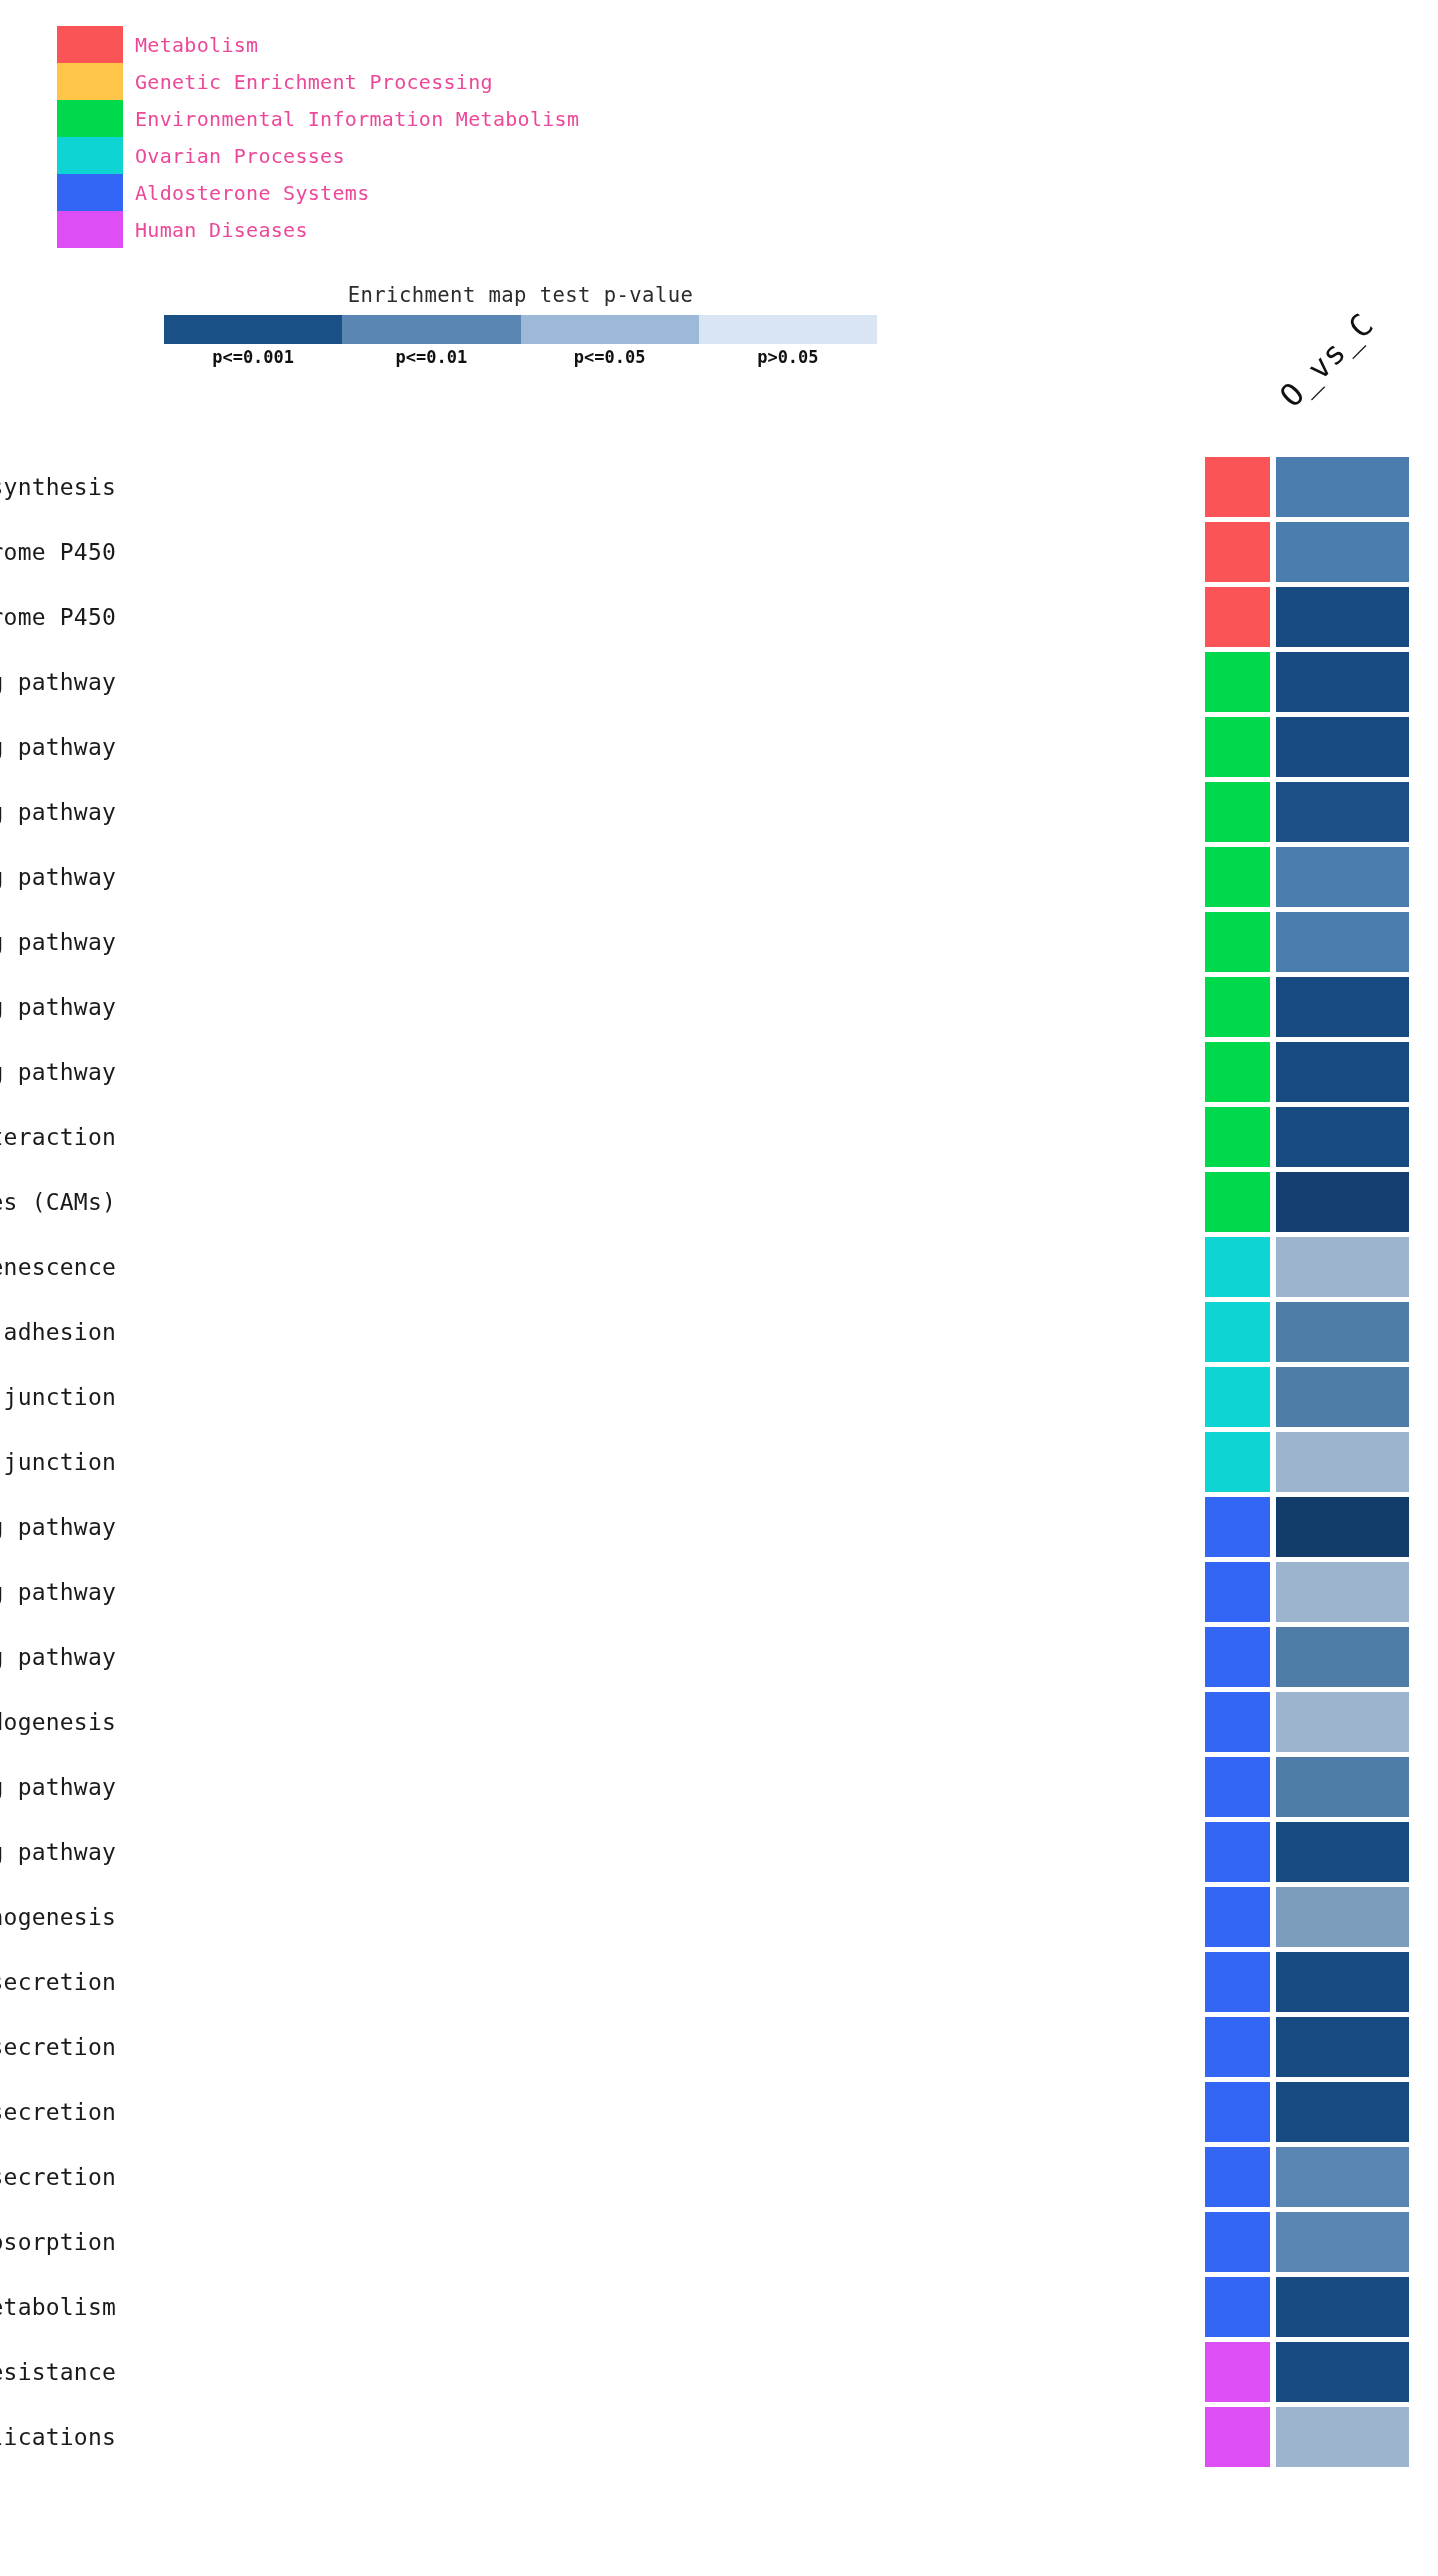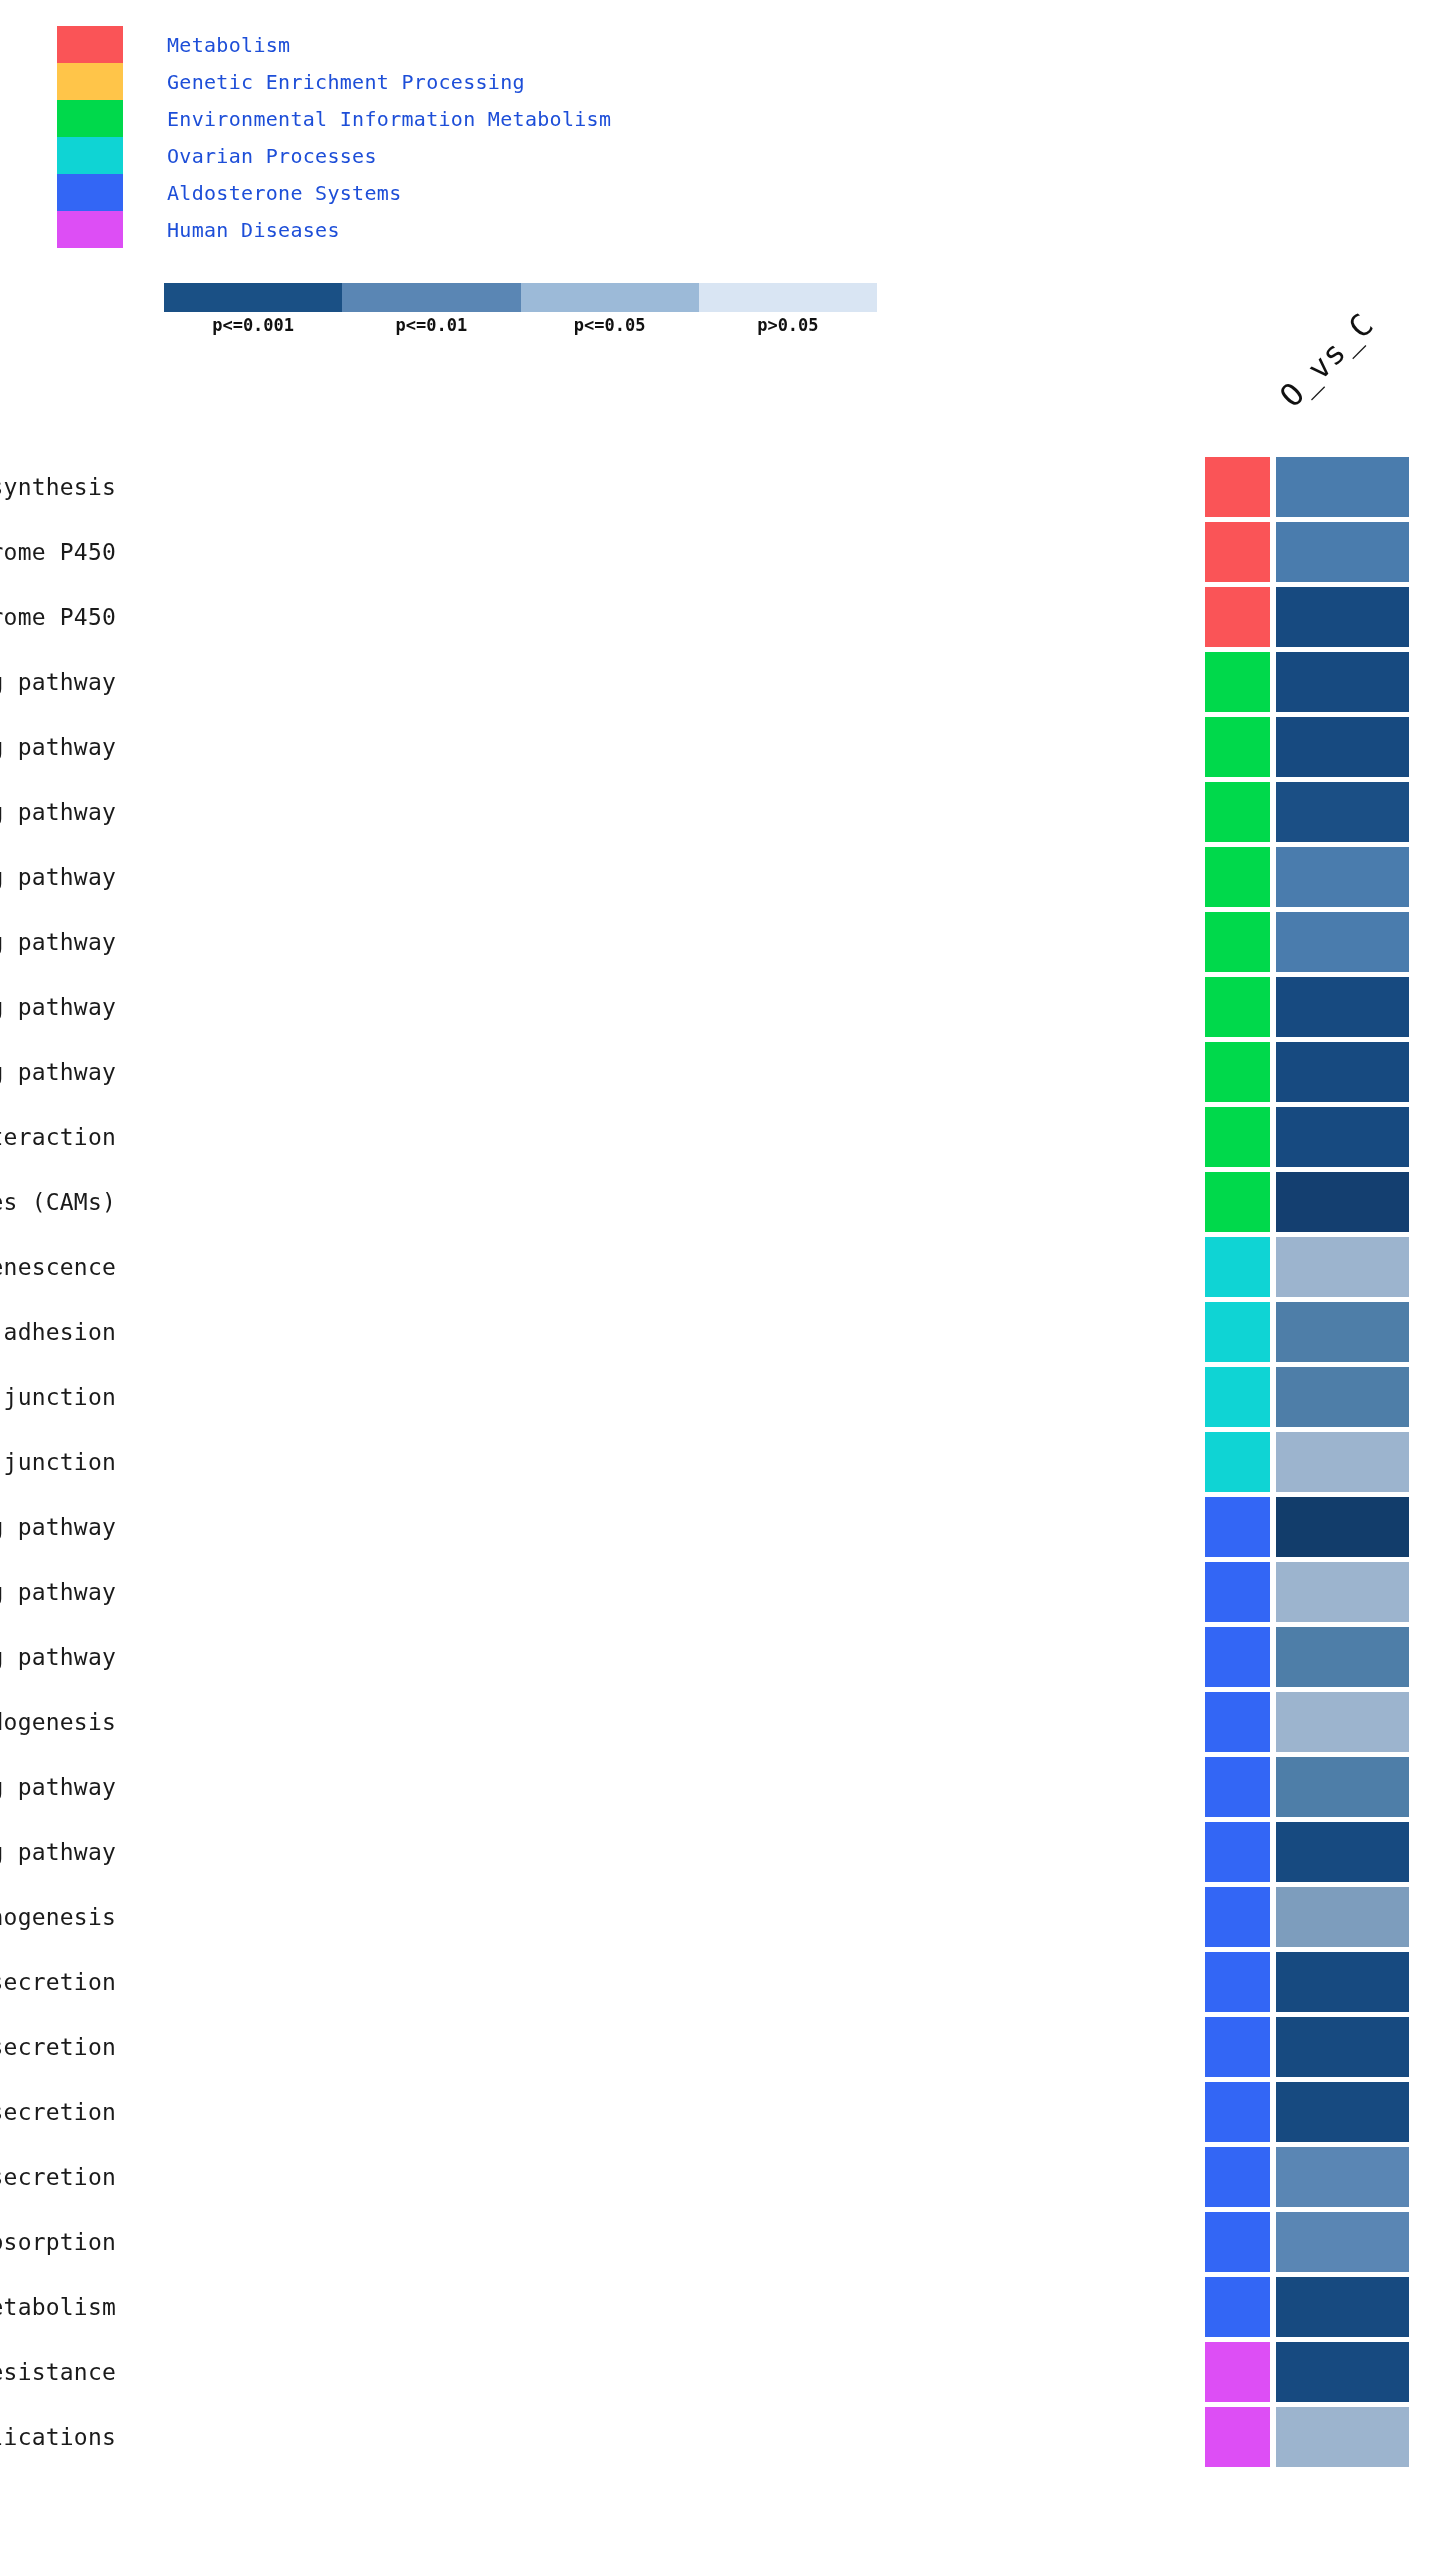--- a/index.html
+++ b/index.html
@@ -10,21 +10,21 @@
     position:relative;
     overflow:hidden;
   }
 
   
   #cat-legend{position:absolute;left:57px;top:26px;width:66px;}
   .cat-legend-row{position:relative;height:37px;}
   .cat-swatch{position:absolute;left:0;top:0;width:66px;height:37px;}
   .cat-label{
     position:absolute;left:78px;top:50%;transform:translateY(-50%);
-    white-space:nowrap;font-size:20px;color:#1d4ed8;letter-spacing:0.3px;margin-left:32px;
+    white-space:nowrap;font-size:20px;color:#ec4899;letter-spacing:0.3px;
   }
 
   
   #pv-legend{position:absolute;left:164px;top:283px;width:713px;}
   #pv-title{
     text-align:center;font-size:20.6px;color:#2b2b2b;
     letter-spacing:0.4px;margin-bottom:7.6px;white-space:nowrap;
   }
   #pv-bar{display:flex;width:713px;height:29px;}
   .pv-seg{flex:1 1 0;height:29px;}
@@ -82,20 +82,21 @@
       <div class="cat-swatch" style="background: rgb(51, 102, 245);"></div>
       <div class="cat-label">Aldosterone Systems</div>
     </div>
     <div class="cat-legend-row">
       <div class="cat-swatch" style="background: rgb(221, 78, 245);"></div>
       <div class="cat-label">Human Diseases</div>
     </div>
   </div>
 
 <div id="pv-legend">
+  <div id="pv-title">Enrichment map test p-value</div>
   <div id="pv-bar">
       <div class="pv-seg" style="background: rgb(26, 80, 133);"></div>
       <div class="pv-seg" style="background: rgb(90, 134, 180);"></div>
       <div class="pv-seg" style="background: rgb(156, 186, 216);"></div>
       <div class="pv-seg" style="background: rgb(217, 229, 243);"></div>
     </div>
   <div id="pv-ticks">
       <div class="pv-tick">p&lt;=0.001</div>
       <div class="pv-tick">p&lt;=0.01</div>
       <div class="pv-tick">p&lt;=0.05</div>

